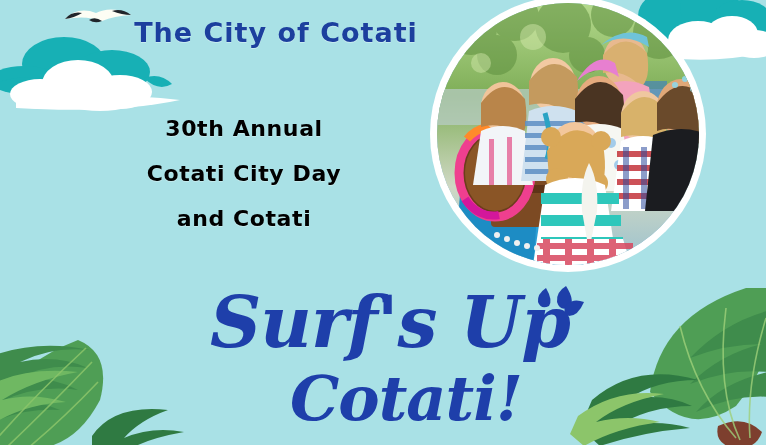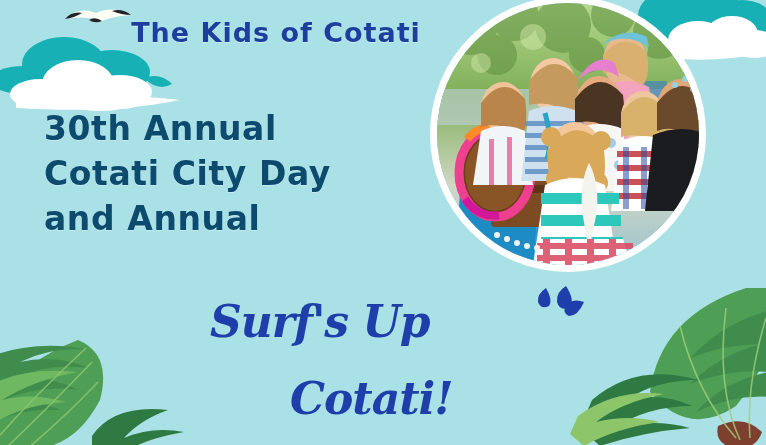--- a/index.html
+++ b/index.html
@@ -39,40 +39,41 @@
     color:#1c3f9e;
     font-family:"DejaVu Sans",sans-serif;
     font-weight:bold;
     font-size:27px;
     line-height:37px;
     letter-spacing:1.0px;
     text-shadow:0 1px 0 rgba(255,255,255,.35);
   }
   .title-block{
     position:absolute;left:44px;top:106px;width:400px;
-    color:#0c4a6e;
+    text-align:center;
+    color:#000000;
     font-family:"DejaVu Sans",sans-serif;
     font-weight:bold;
-    font-size:33px;
+    font-size:22px;
     line-height:45px;
     letter-spacing:0.6px;
     text-shadow:0 1px 0 rgba(255,255,255,.3);
   }
   .title-block .line{white-space:nowrap;}
 
   .script{
     position:absolute;
     color:#1e3faa;
     font-family:"DejaVu Serif",serif;
     font-style:italic;
     font-weight:bold;
     letter-spacing:-1px;
   }
-  .script-1{left:210px;top:289px;font-size:44px;line-height:66px;}
-  .script-2{left:290px;top:366px;font-size:44px;line-height:66px;}
+  .script-1{left:210px;top:289px;font-size:71px;line-height:66px;}
+  .script-2{left:290px;top:366px;font-size:62px;line-height:66px;}
 
   .splash{left:536px;top:286px;width:52px;height:46px;}
 </style>
 </head>
 <body>
 
 <div id="poster">
 
   <div class="layer cloud-left">
     <svg viewBox="0 0 210 86">
@@ -268,27 +269,27 @@
         <circle cx="70" cy="236" r="3"></circle>
           <circle cx="80" cy="240" r="3"></circle>
           <circle cx="90" cy="243" r="3"></circle>
         <circle cx="100" cy="245" r="3"></circle>
           <circle cx="60" cy="232" r="3"></circle>
       </g>
     </svg>
   </div>
 
   <div class="headline">
-    <div>The Kids of Cotati</div>
+    <div>The City of Cotati</div>
   </div>
 
   <div class="title-block">
     <div class="line">30th Annual</div>
     <div class="line">Cotati City Day</div>
-    <div class="line">and Annual</div>
+    <div class="line">and Cotati</div>
   </div>
 
   <div class="script script-1">Surf's Up</div>
   <div class="script script-2">Cotati!</div>
 
   <div class="layer splash">
     <svg viewBox="0 0 52 46">
       <path d="M10 2 q7 12 3 18 q-8 4 -11 -4 q-1 -8 8 -14 Z" fill="#1e3faa"></path>
       <path d="M30 0 q9 14 4 21 q-10 5 -13 -5 q-1 -10 9 -16 Z" fill="#1e3faa"></path>
       <path d="M48 16 q-6 14 -15 14 q-8 -4 -2 -12 q7 -6 17 -2 Z" fill="#1e3faa"></path>

